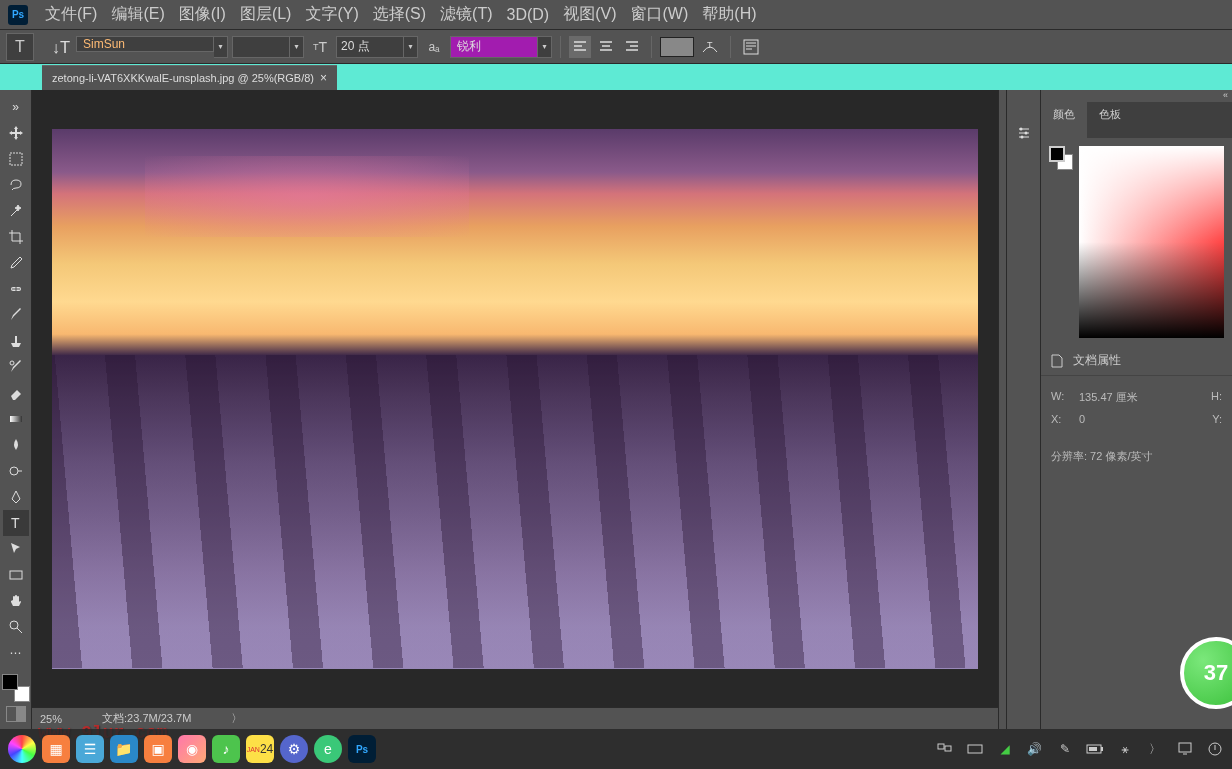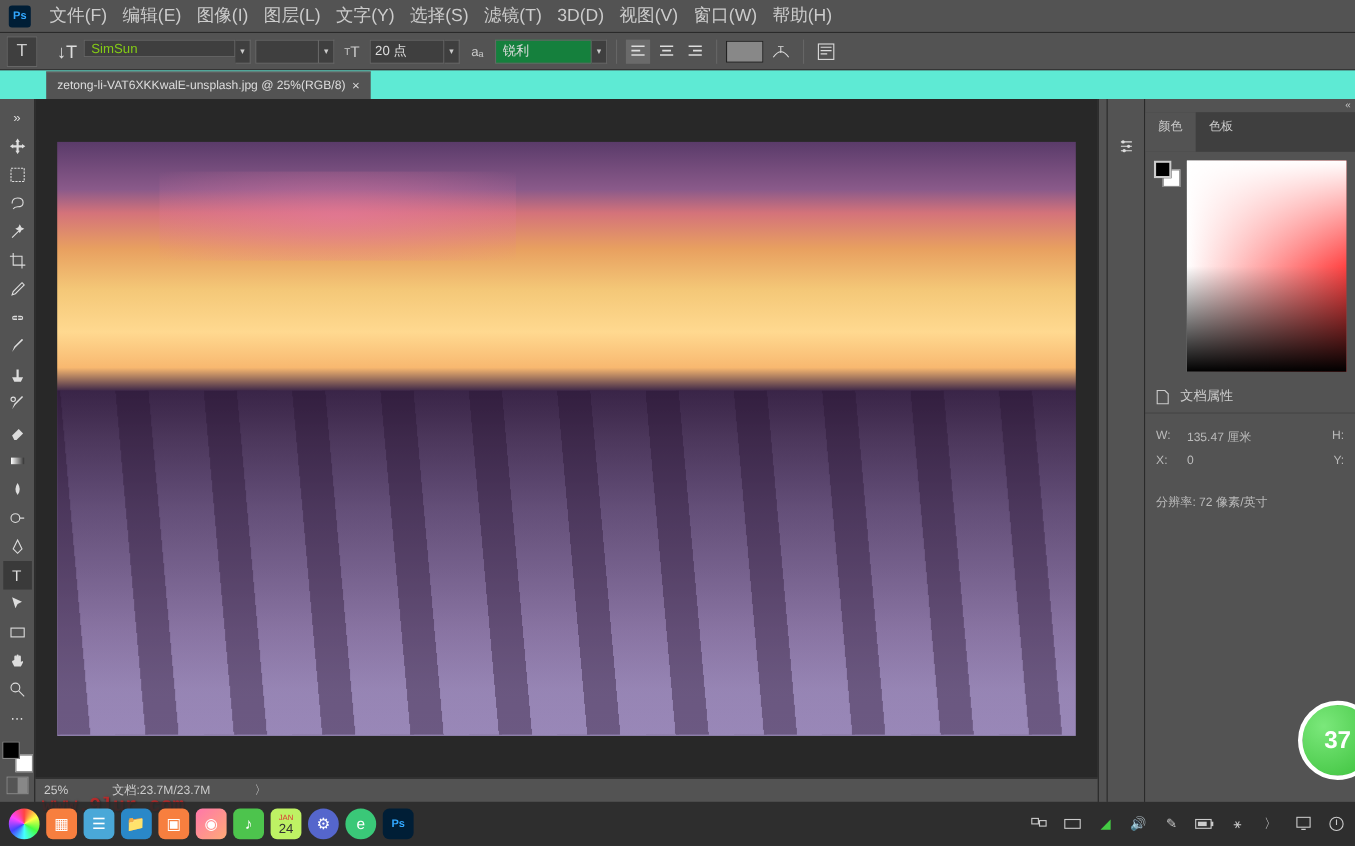--- a/index.html
+++ b/index.html
@@ -7,23 +7,23 @@
 
 
 .menu-bar { height: 30px; background: #535353; display: flex; align-items: center; padding-left: 8px; border-bottom: 1px solid #2a2a2a; }
 .ps-logo { width: 20px; height: 20px; background: #001e36; color: #31a8ff; display: flex; align-items: center; justify-content: center; font-size: 10px; font-weight: bold; margin-right: 10px; border-radius: 3px; }
 .menu-item { padding: 6px 7px; cursor: pointer; font-size: 16px; }
 
 
 .options-bar { height: 34px; background: #535353; display: flex; align-items: center; padding: 0 6px; border-bottom: 1px solid #2a2a2a; gap: 4px; }
 .tool-preset { width: 28px; height: 28px; background: #3f3f3f; display: flex; align-items: center; justify-content: center; font-size: 16px; border: 1px solid #666; }
 .opt-icon { width: 24px; height: 24px; display: flex; align-items: center; justify-content: center; cursor: pointer; border: 1px solid transparent; }
-.font-select { width: 138px; height: 16px; background: #3f3f3f; border: 1px solid #666; color: #84cc16; padding: 0 6px; font-size: 12px; }
+.font-select { width: 138px; height: 16px; background: #3f3f3f; border: 1px solid #666; color: #fdba74; padding: 0 6px; font-size: 12px; }
 .size-select { width: 68px; height: 22px; background: #3f3f3f; border: 1px solid #666; color: #ddd; padding: 0 4px; font-size: 12px; }
-.aa-select { width: 88px; height: 22px; background: #15803d; border: 1px solid #666; color: #ddd; padding: 0 6px; font-size: 12px; }
+.aa-select { width: 88px; height: 22px; background: #a21caf; border: 1px solid #666; color: #ddd; padding: 0 6px; font-size: 12px; }
 .align-btn { width: 22px; height: 22px; display: flex; align-items: center; justify-content: center; cursor: pointer; }
 .align-btn.active { background: #6a6a6a; }
 .color-swatch { width: 34px; height: 20px; background: #888; border: 1px solid #222; cursor: pointer; }
 .dropdown-arrow { width: 14px; height: 22px; background: #3f3f3f; border: 1px solid #666; border-left: none; display: flex; align-items: center; justify-content: center; font-size: 8px; }
 
 
 .tab-bar { height: 26px; background: #5eead4; display: flex; align-items: flex-end; padding-left: 42px; }
 .doc-tab { background: #535353; padding: 5px 10px; font-size: 11px; color: #ddd; display: flex; align-items: center; gap: 6px; border-top: 1px solid #666; }
 .close-tab { cursor: pointer; font-size: 12px; }
 
@@ -367,21 +367,21 @@
 
 <div class="taskbar">
   <div class="task-icons-left">
     <div class="task-icon" style="background:conic-gradient(#f44,#ff4,#4f4,#4ff,#44f,#f4f,#f44);border-radius:50%"></div>
     <div class="task-icon" style="background:#f77f3f">▦</div>
     <div class="task-icon" style="background:#4aa8d8">☰</div>
     <div class="task-icon" style="background:#2a88c8">📁</div>
     <div class="task-icon" style="background:#f77f3f">▣</div>
     <div class="task-icon" style="background:linear-gradient(135deg,#f7a,#fa7)">◉</div>
     <div class="task-icon" style="background:#4dc44d">♪</div>
-    <div class="task-icon" style="background:#bef264;color:#d33;flex-direction:column;font-size:7px;line-height:1">
+    <div class="task-icon" style="background:#fde047;color:#d33;font-size:7px;line-height:1">
       <span>JAN</span>
       <span style="font-size:12px;color:#333">24</span>
     </div>
     <div class="task-icon" style="background:#5566cc;border-radius:50%">⚙</div>
     <div class="task-icon" style="background:#3ac878;border-radius:50%">e</div>
     <div class="task-icon" style="background:#001e36;color:#31a8ff;font-size:10px;font-weight:bold">Ps</div>
   </div>
   <div class="task-icons-right">
     <div class="tray-icon">
         <svg width="16" height="16" viewBox="0 0 16 16">

